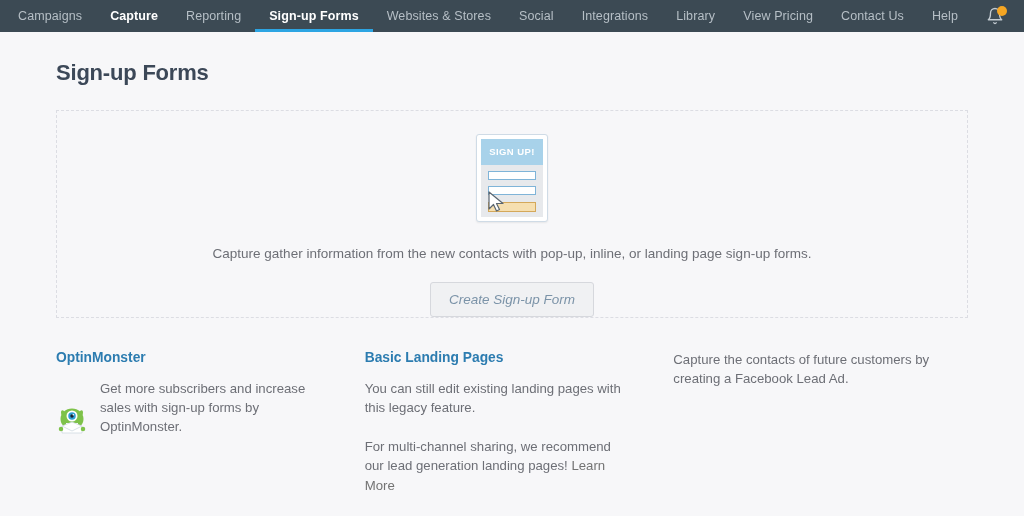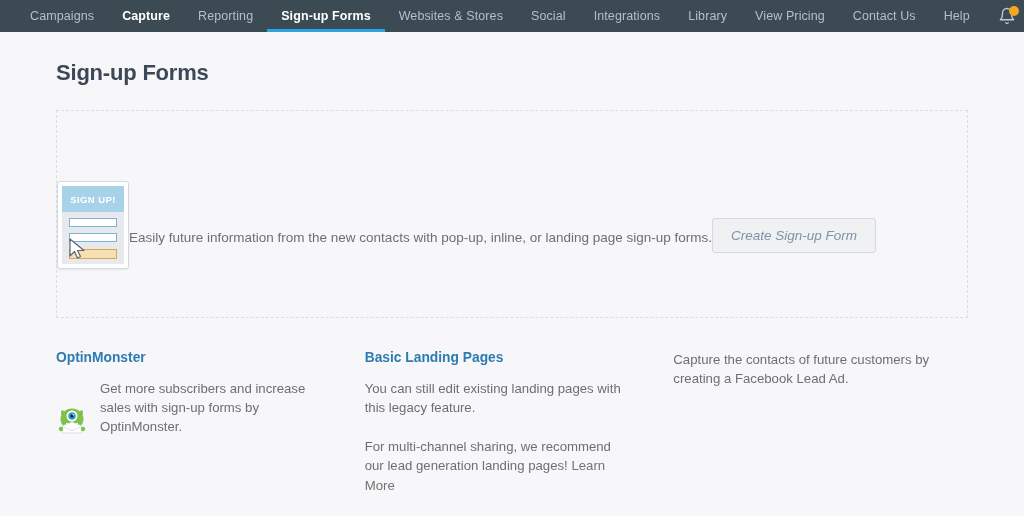--- a/index.html
+++ b/index.html
@@ -22,21 +22,21 @@
     background: #3c4a54;
     display: flex;
     align-items: stretch;
     position: relative;
     width: 1024px;
   }
 
   .nav-left {
     display: flex;
     align-items: stretch;
-    padding-left: 16px;
+    padding-left: 4px;
   }
 
   .nav-right {
     display: flex;
     align-items: stretch;
     margin-left: auto;
     padding-right: 10px;
   }
 
   .nav-item {
@@ -100,23 +100,23 @@
     padding-bottom: 0;
     letter-spacing: -0.2px;
   }
 
   
   .hero-box {
     margin-top: 24px;
     border: 1px dashed #dcdde3;
     height: 208px;
     display: flex;
-    flex-direction: row;
+    flex-direction: column;
     align-items: center;
-    justify-content: flex-start;
+    justify-content: center;
     padding-top: 22px;
   }
 
   
   .signup-card {
     width: 72px;
     height: 88px;
     background: #ffffff;
     border: 1px solid #cfdbe6;
     border-radius: 3px;
@@ -277,21 +277,21 @@
         </div>
         <div class="card-field"></div>
         <div class="card-field"></div>
         <div class="card-btn"></div>
         <svg style="position:absolute;left:5px;bottom:3px;" width="22" height="24" viewBox="0 0 22 24">
           <path d="M3 2 L3 19 L7.5 14.5 L10.5 21 L13.5 19.5 L10.5 13.5 L17 13.5 Z" fill="#ffffff" stroke="#5b6670" stroke-width="1.2" stroke-linejoin="round"></path>
         </svg>
       </div>
     </div>
 
-    <div class="hero-desc">Easily future information from the new contacts with pop-up, inline, or landing page sign-up forms.</div>
+    <div class="hero-desc">Capture gather information from the new contacts with pop-up, inline, or landing page sign-up forms.</div>
 
     <button class="create-btn">Create Sign-up Form</button>
   </div>
 
   <div class="cols">
 
     <div class="col">
       <div class="col-title">OptinMonster</div>
       <div class="col-body">
         <svg class="om-logo" viewBox="0 0 64 64">

